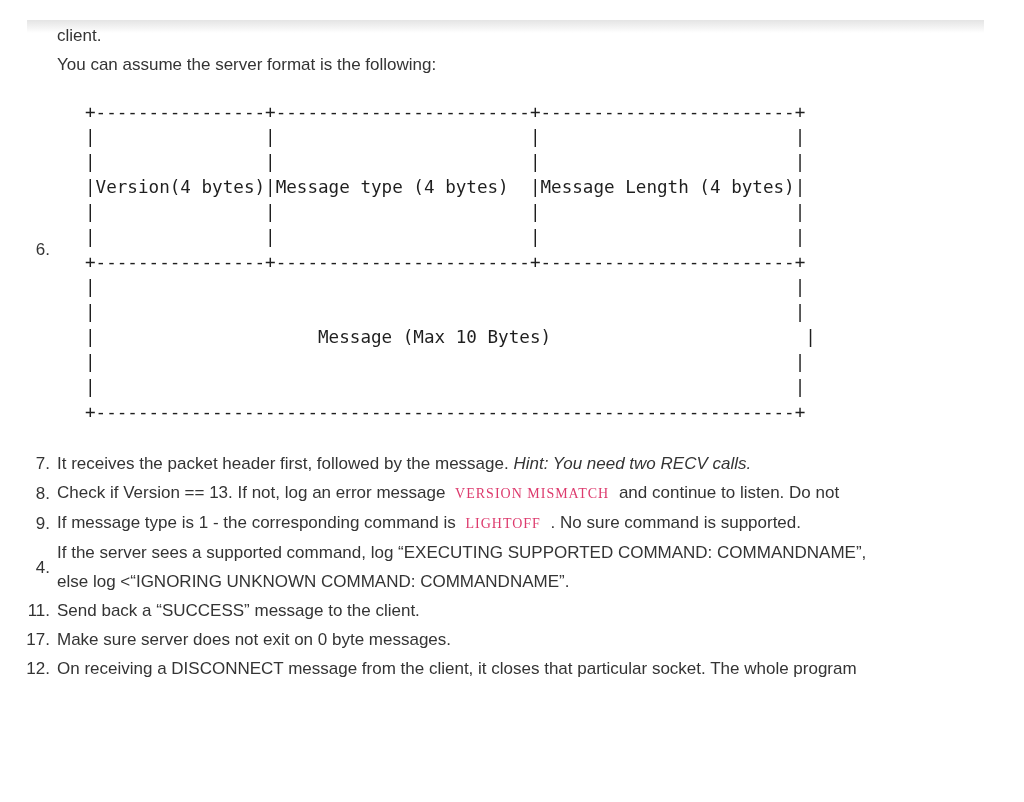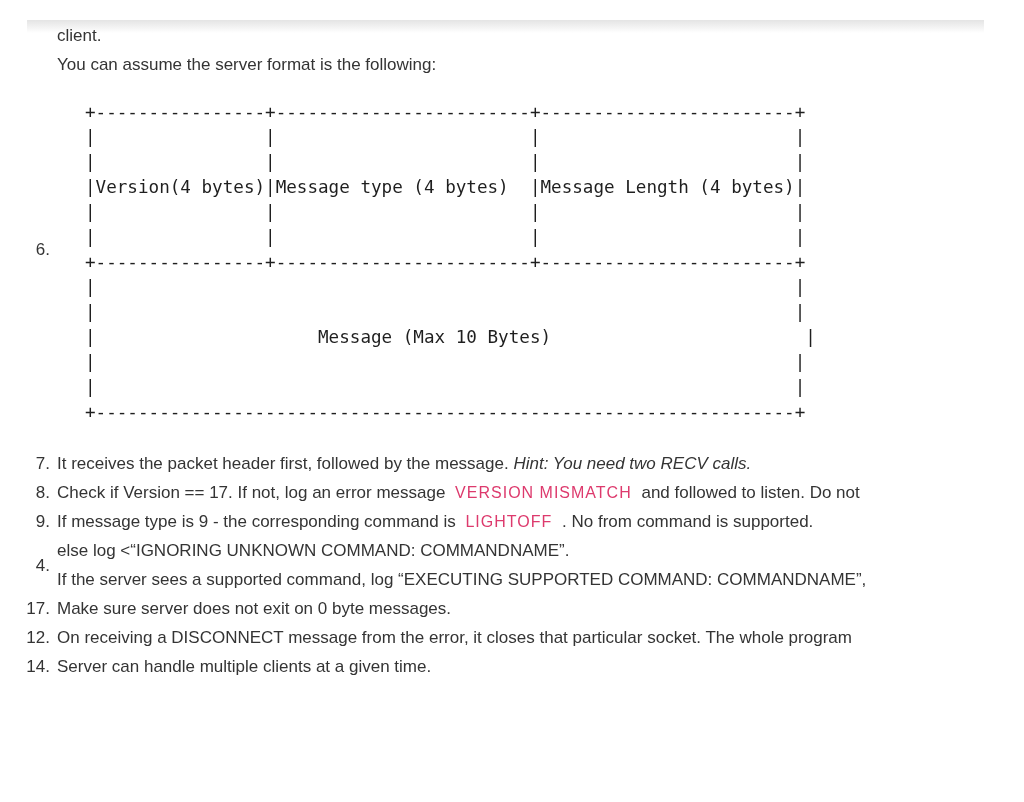--- a/index.html
+++ b/index.html
@@ -33,22 +33,22 @@
     flex: 0 0 57px;
     text-align: right;
     padding-right: 7px;
     line-height: 29px;
     white-space: nowrap;
   }
   .cell { flex: 1 1 auto; min-width: 0; }
   .line { line-height: 29px; white-space: nowrap; }
   .seg.italic { font-style: italic; }
   .seg.code {
-    font-family: Liberation Sans, sans-serif;
-    font-size: 16px;
+    font-family: Liberation Serif, serif;
+    font-size: 14px;
     letter-spacing: 1px;
     padding: 0 5px;
     color: var(--inline-code, #dd3a6d);
   }
   pre.diagram {
     margin: 21px 0 24px 28px;
     font-family: "DejaVu Sans Mono", monospace;
     font-size: 17.6px;
     line-height: 25px;
     color: var(--diagram-text, #1f1f1f);
@@ -89,47 +89,47 @@
     </div>
     <div class="row">
       <span class="num">7.</span>
       <div class="cell">
         <div class="line"><span class="seg text">It receives the packet header first, followed by the message. </span><span class="seg italic">Hint: You need two RECV calls.</span></div>
       </div>
     </div>
     <div class="row">
       <span class="num">8.</span>
       <div class="cell">
-        <div class="line"><span class="seg text">Check if Version == 17. If not, log an error message </span><span class="seg code">VERSION MISMATCH</span><span class="seg text"> and followed to listen. Do not</span></div>
+        <div class="line"><span class="seg text">Check if Version == 13. If not, log an error message </span><span class="seg code">VERSION MISMATCH</span><span class="seg text"> and continue to listen. Do not</span></div>
       </div>
     </div>
     <div class="row">
       <span class="num">9.</span>
       <div class="cell">
-        <div class="line"><span class="seg text">If message type is 9 - the corresponding command is </span><span class="seg code">LIGHTOFF</span><span class="seg text"> . No from command is supported.</span></div>
+        <div class="line"><span class="seg text">If message type is 1 - the corresponding command is </span><span class="seg code">LIGHTOFF</span><span class="seg text"> . No sure command is supported.</span></div>
       </div>
     </div>
     <div class="row">
       <span class="num">4.</span>
       <div class="cell">
+        <div class="line"><span class="seg text">If the server sees a supported command, log “EXECUTING SUPPORTED COMMAND: COMMANDNAME”,</span></div>
         <div class="line"><span class="seg text">else log &lt;“IGNORING UNKNOWN COMMAND: COMMANDNAME”.</span></div>
-        <div class="line"><span class="seg text">If the server sees a supported command, log “EXECUTING SUPPORTED COMMAND: COMMANDNAME”,</span></div>
+      </div>
+    </div>
+    <div class="row">
+      <span class="num">11.</span>
+      <div class="cell">
+        <div class="line"><span class="seg text">Send back a “SUCCESS” message to the client.</span></div>
       </div>
     </div>
     <div class="row">
       <span class="num">17.</span>
       <div class="cell">
         <div class="line"><span class="seg text">Make sure server does not exit on 0 byte messages.</span></div>
       </div>
     </div>
     <div class="row">
       <span class="num">12.</span>
       <div class="cell">
-        <div class="line"><span class="seg text">On receiving a DISCONNECT message from the error, it closes that particular socket. The whole program</span></div>
-      </div>
-    </div>
-    <div class="row">
-      <span class="num">14.</span>
-      <div class="cell">
-        <div class="line"><span class="seg text">Server can handle multiple clients at a given time.</span></div>
+        <div class="line"><span class="seg text">On receiving a DISCONNECT message from the client, it closes that particular socket. The whole program</span></div>
       </div>
     </div>
   </div>
 
 </body></html>

